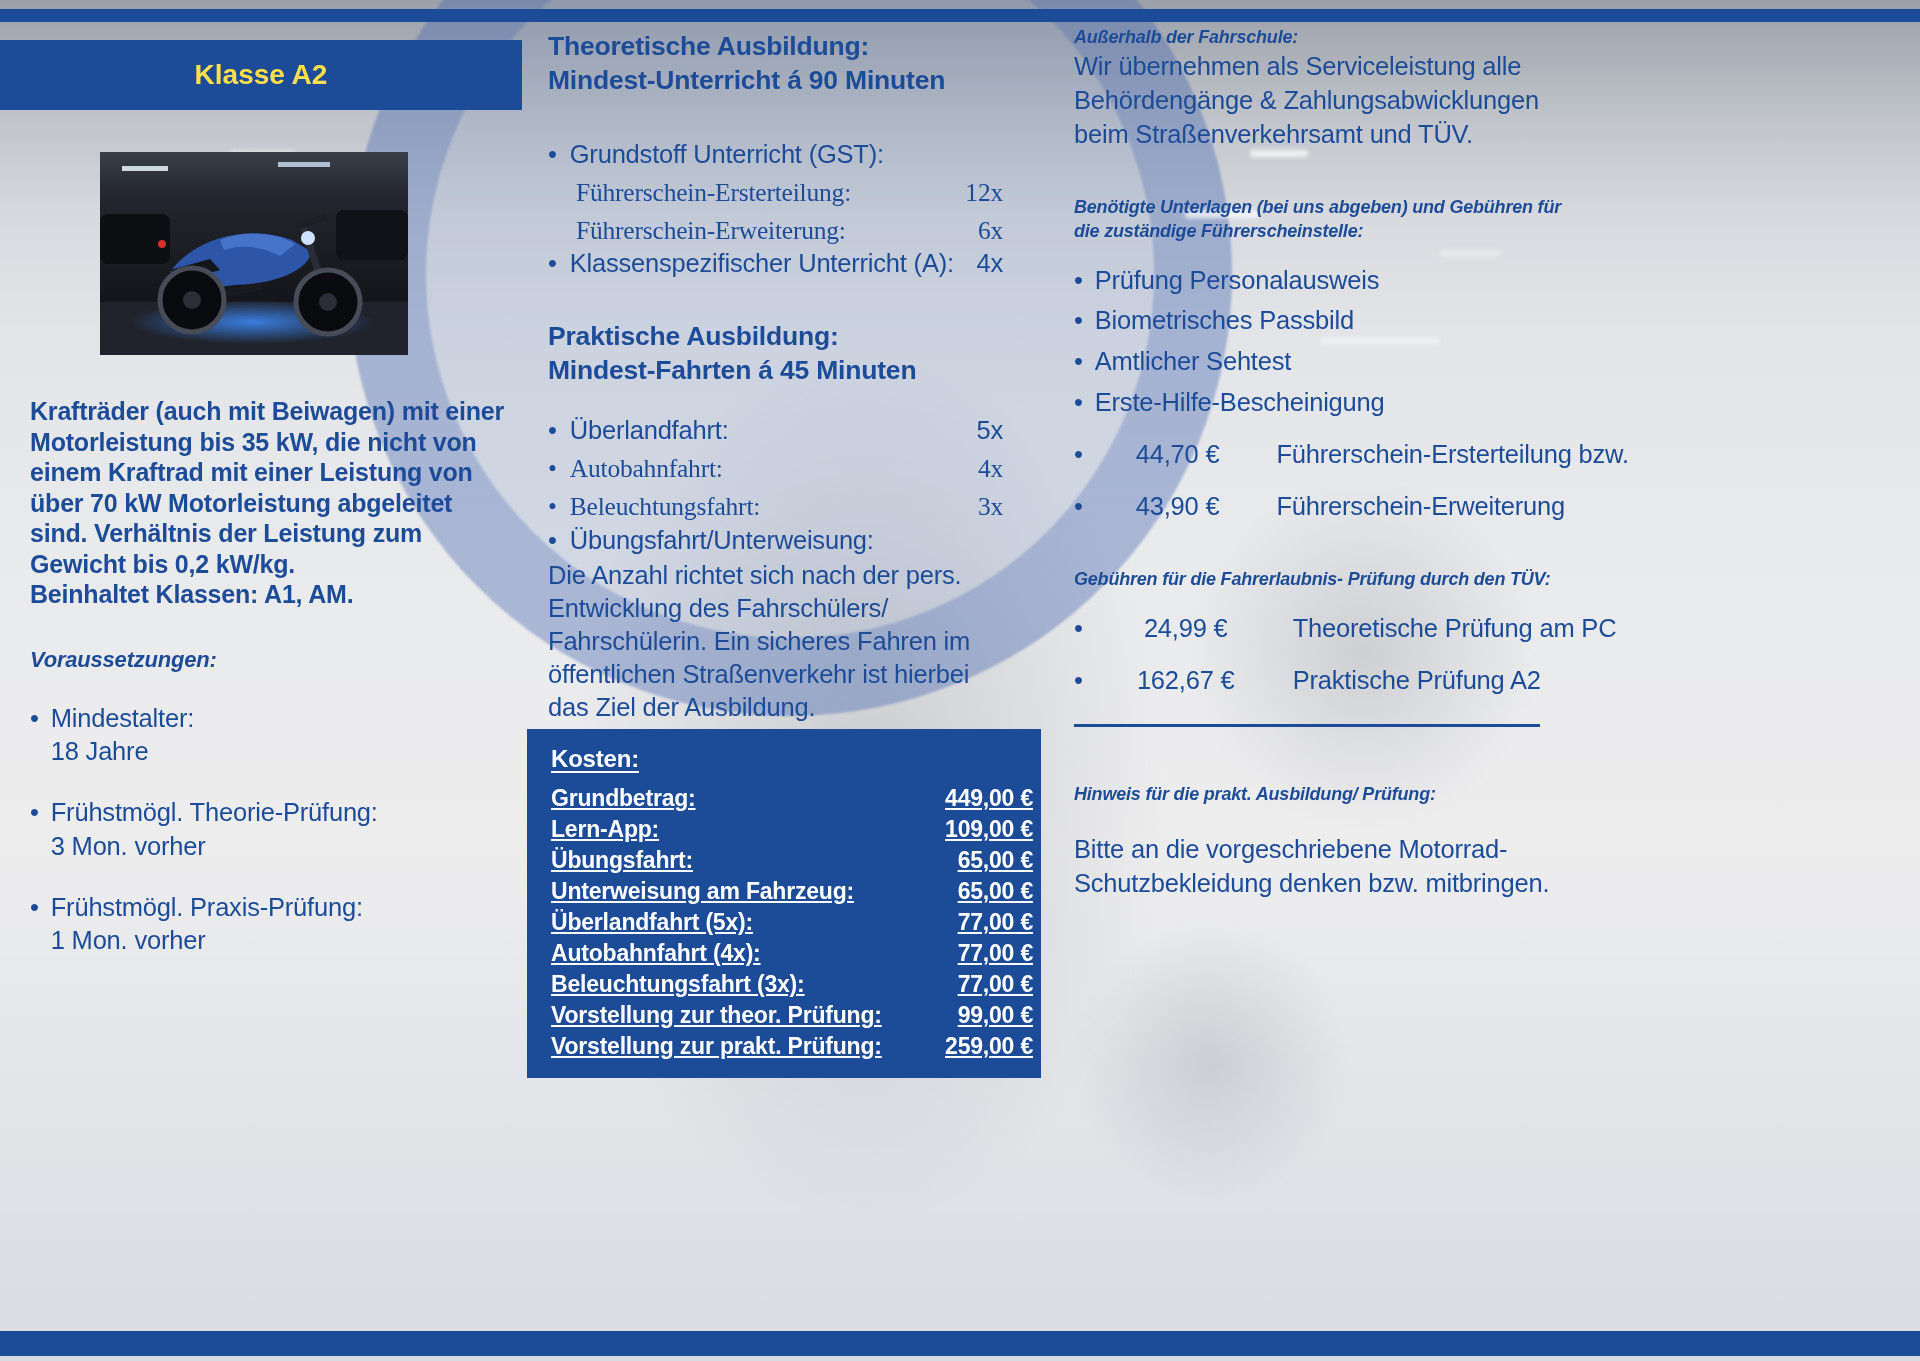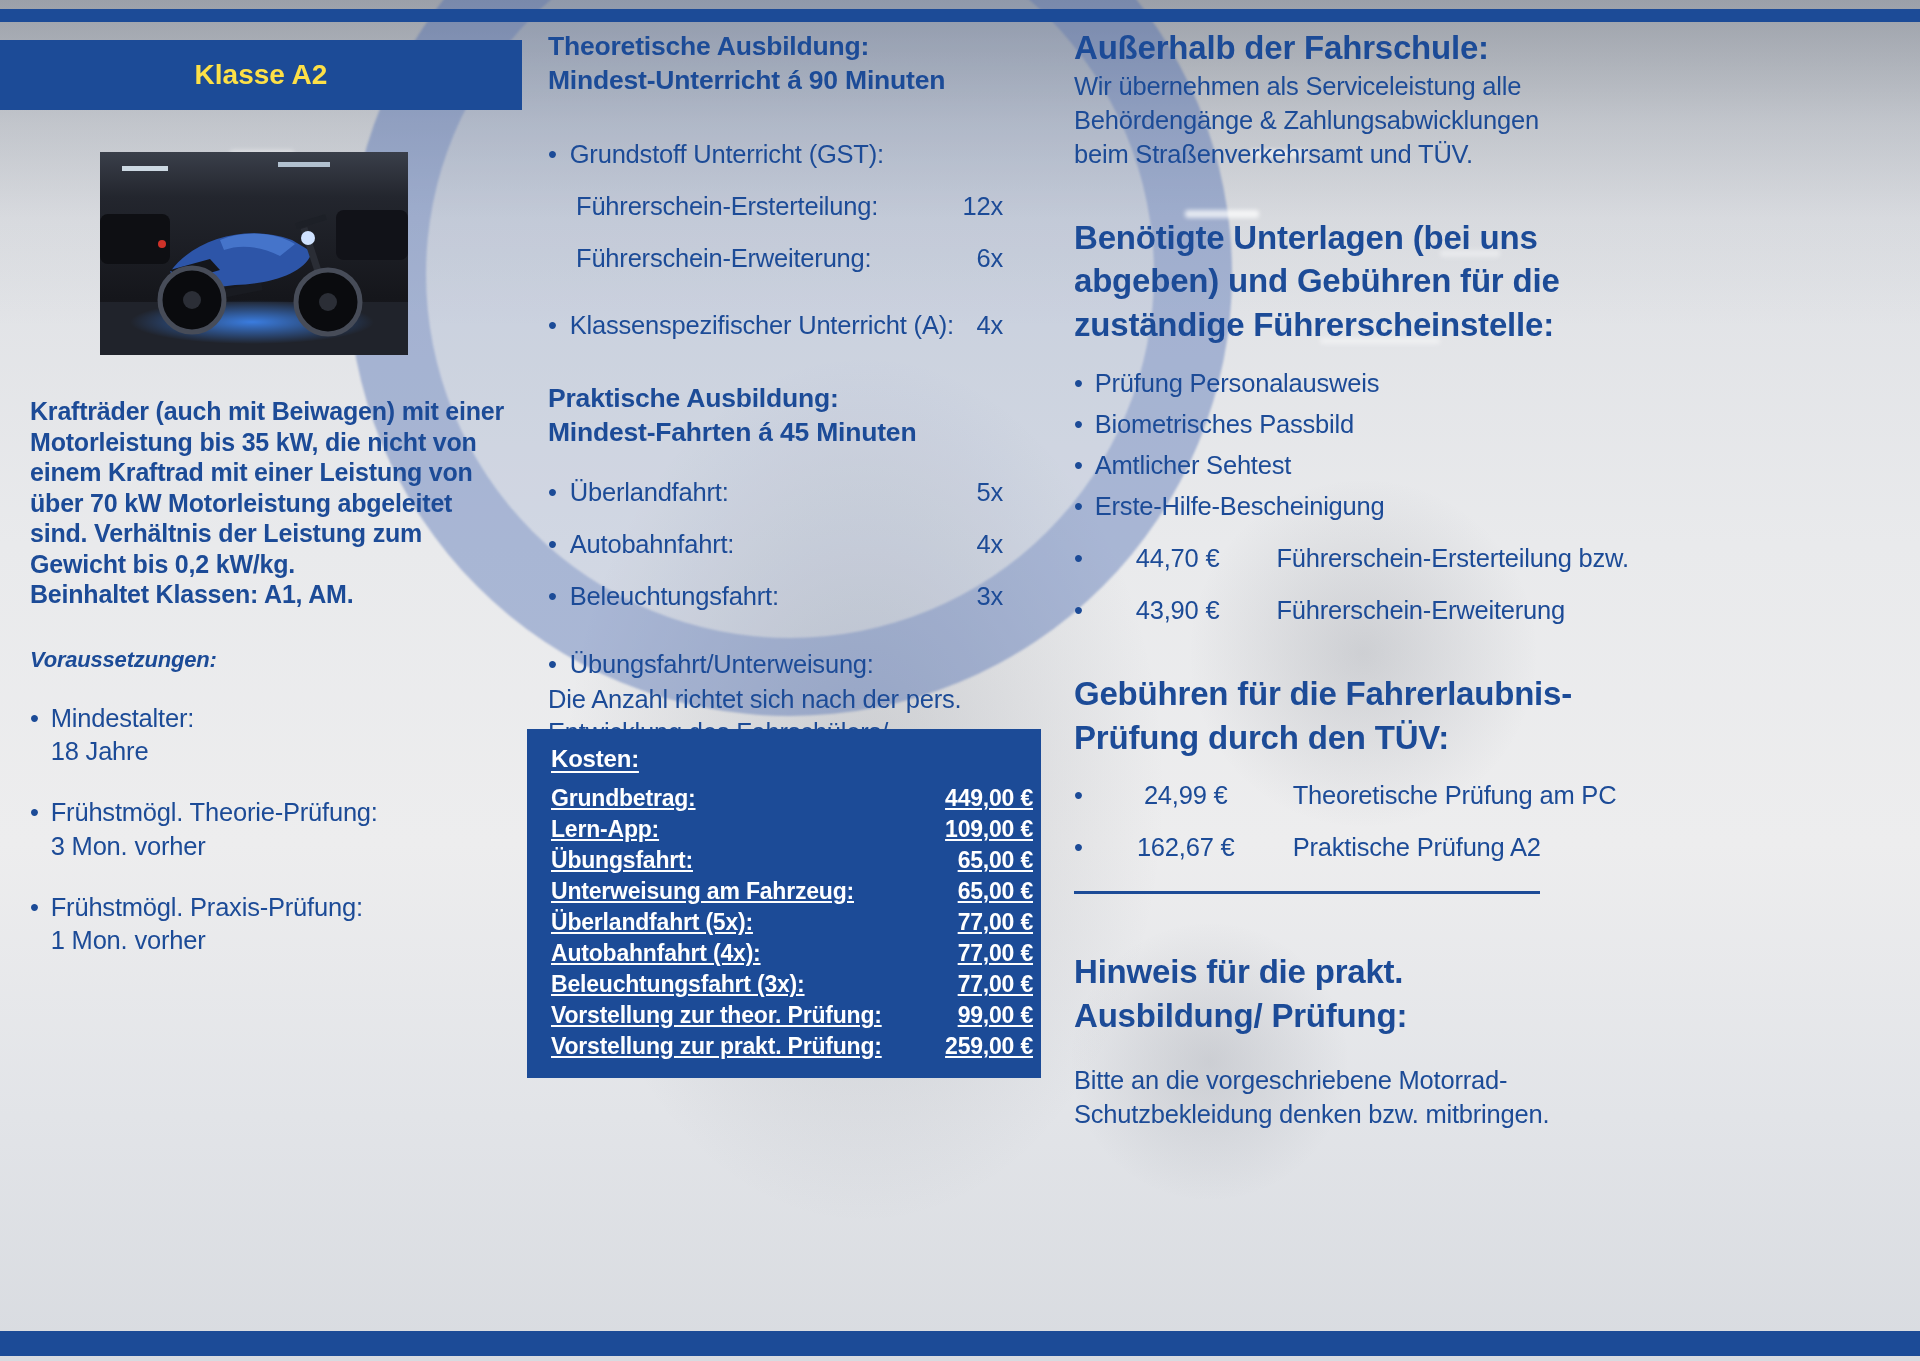--- a/index.html
+++ b/index.html
@@ -58,34 +58,34 @@
   
   .col-mid{left:548px;top:30px;width:455px;}
   .row{display:flex;align-items:baseline;}
   .row .b{margin-right:13px;}
   .row .lbl{flex:1;white-space:nowrap;}
   .row .val{text-align:right;min-width:48px;}
   .subrow{display:flex;margin-left:28px;align-items:baseline;}
   .subrow .lbl{flex:1;white-space:nowrap;}
   .subrow .val{text-align:right;min-width:48px;}
   .mt-xl{margin-top:40px;}
-  .mt-lg{margin-top:34px;align-items:center;}
+  .mt-lg{align-items:center;}
   .mt-md{margin-top:26px;}
-  .mt-sm{margin-top:19px;}
+  .mt-sm{margin-top:5px;font-family:Liberation Serif, serif;}
   .uebung-text{margin-top:2px;line-height:1.3;}
   
   .kosten{
     position:absolute;left:527px;top:729px;width:514px;height:349px;box-sizing:border-box;
     background:var(--accent);color:#fff;padding:16px 8px 12px 24px;
   }
   .ktitle{font-weight:bold;font-size:24px;text-decoration:underline;text-underline-offset:4px;margin-bottom:10px;}
   .krow{display:flex;justify-content:space-between;font-weight:bold;font-size:23px;line-height:31px;text-decoration:underline;}
   
   .col-right{left:1074px;top:26px;width:505px;line-height:1.33;}
-  .rh{font-weight:bold;font-size:33px;line-height:1.33;}
+  .rh{font-weight:bold;font-size:18px;line-height:1.33;font-style:italic;}
   .rb{display:flex;margin-top:7px;}
   .rb .b{margin-right:12px;}
   .fee{display:flex;align-items:baseline;margin-top:18px;gap:43px;}
   .fee .b{margin-right:10px;}
   .fee .amt{white-space:nowrap;}
   .fee .flabel{margin-left:14px;white-space:nowrap;}
   .fee2 .amt{min-width:100px;text-align:center;}
   .divider{margin-top:26px;width:466px;border-top:3px solid var(--accent);} .sp-44{margin-top:44px;} .sp-20{margin-top:20px;}
   .sp-16{margin-top:16px;} .sp-26{margin-top:26px;} .sp-56{margin-top:56px;}
 </style>

